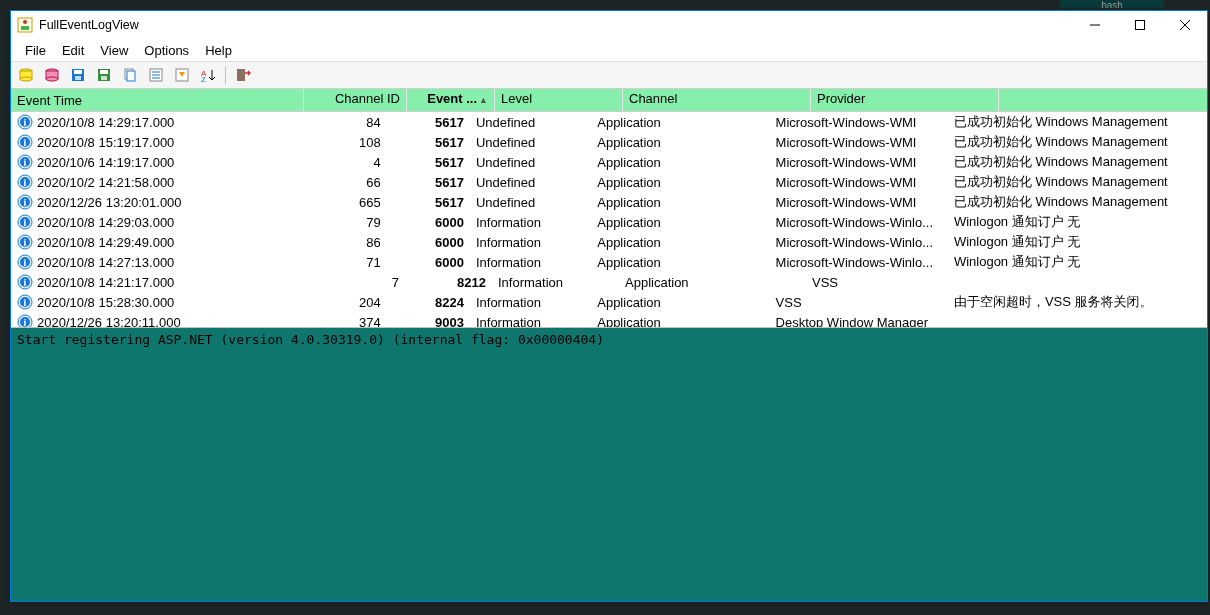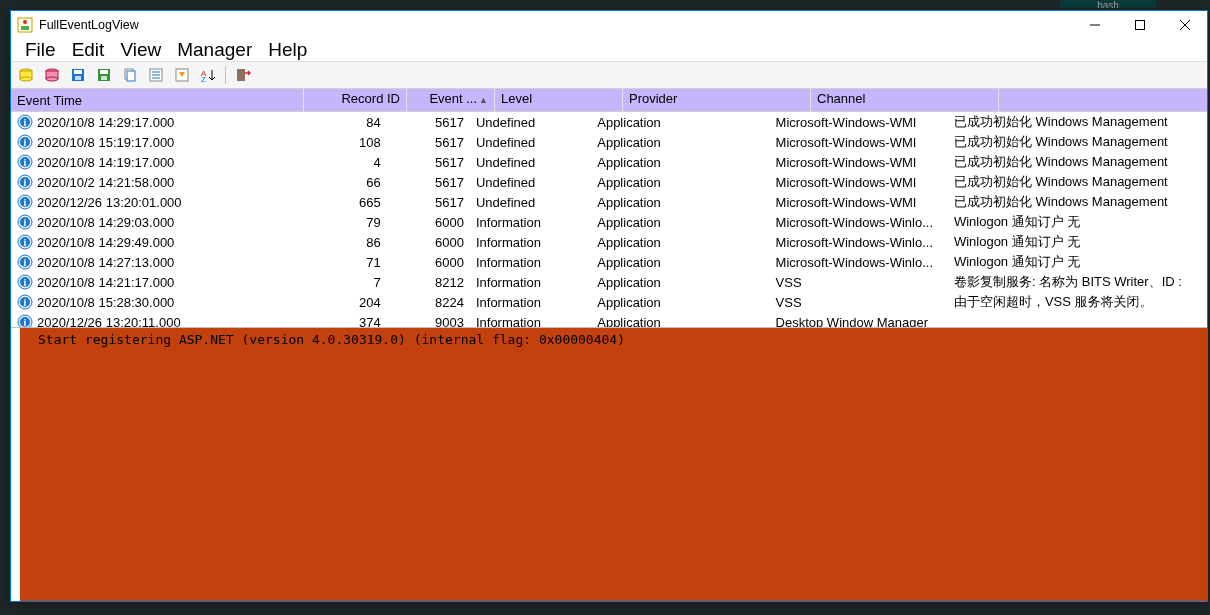--- a/index.html
+++ b/index.html
@@ -14,21 +14,21 @@
   }
   .dark-bg {
     position: absolute;
     inset: 0;
     background: #1e2628;
   }
   .bash-tag {
     position: absolute;
     top: 0;
     left: 1060px;
-    width: 96px;
+    width: 104px;
     height: 8px;
     background: #0a3a3a;
     color: #999;
     font-size: 10px;
     text-align: center;
     overflow: hidden;
   }
   .window {
     position: absolute;
     top: 10px;
@@ -69,21 +69,21 @@
     align-items: center;
     justify-content: center;
     color: #000;
   }
   .menubar {
     height: 22px;
     background: #fff;
     display: flex;
     align-items: center;
     padding-left: 6px;
-    font-size: 19px;
+    font-size: 13px;
     color: #000;
   }
   .menu-item {
     padding: 2px 8px;
   }
   .toolbar {
     height: 26px;
     background: #f5f5f5;
     border-top: 1px solid #e0e0e0;
     border-bottom: 1px solid #d0d0d0;
@@ -95,21 +95,21 @@
   .tbtn {
     width: 20px;
     height: 20px;
     display: flex;
     align-items: center;
     justify-content: center;
     border: 1px solid transparent;
   }
   .list-header {
     height: 22px;
-    background: #c4b5fd;
+    background: #86efac;
     display: flex;
     border-bottom: 1px solid #d0d0d0;
     font-size: 13px;
     color: #000;
   }
   .hcell {
     border-right: 1px solid #e5e5e5;
     padding: 2px 6px;
     overflow: hidden;
     white-space: nowrap;
@@ -130,40 +130,39 @@
     white-space: nowrap;
   }
   .cell {
     padding: 0 6px;
     overflow: hidden;
     white-space: nowrap;
     text-overflow: clip;
   }
   .c-time   { width: 280px; display:flex; align-items:center; }
   .c-record { width: 90px; text-align: right; }
-  .c-event  { width: 75px;  text-align: right; }
+  .c-event  { width: 75px;  text-align: right; font-weight: bold; }
   .c-level  { width: 115px; }
   .c-channel{ width: 175px; }
   .c-provider{ width: 175px; }
   .c-desc   { width: 260px; }
   .row-icon {
     width: 16px;
     height: 16px;
     margin-right: 4px;
     flex-shrink: 0;
   }
   .details {
     flex: 1;
-    background: #c2410c;
+    background: #0f766e;
     font-family: Consolas, monospace;
     font-size: 13px;
-    padding: 4px 18px;
+    padding: 4px 6px;
     white-space: pre;
     overflow: auto;
-    margin-left: 9px;
   }
   .sort-arrow {
     font-size: 9px;
     color: #555;
     margin-left: 2px;
   }
 
   
   .listview::-webkit-scrollbar { width: 17px; height: 17px; }
   .listview::-webkit-scrollbar-track { background: #f0f0f0; }
@@ -203,21 +202,21 @@
             <path d="M0 0 L10 10 M10 0 L0 10" stroke="#000" stroke-width="1"></path>
           </svg>
       </div>
     </div>
   </div>
 
   <div class="menubar">
     <span class="menu-item">File</span>
     <span class="menu-item">Edit</span>
     <span class="menu-item">View</span>
-    <span class="menu-item">Manager</span>
+    <span class="menu-item">Options</span>
     <span class="menu-item">Help</span>
   </div>
 
   <div class="toolbar">
     <div class="tbtn">
       <svg width="16" height="16" viewBox="0 0 16 16">
           <ellipse cx="8" cy="4" rx="6" ry="2" fill="#ffeb3b" stroke="#c0a000"></ellipse>
           <rect x="2" y="4" width="12" height="8" fill="#ffeb3b" stroke="#c0a000"></rect>
           <ellipse cx="8" cy="12" rx="6" ry="2" fill="#ffeb3b" stroke="#c0a000"></ellipse>
         </svg>
@@ -274,25 +273,25 @@
     <div class="tbtn">
       <svg width="16" height="16" viewBox="0 0 16 16">
           <rect x="2" y="2" width="8" height="12" fill="#8d6e63"></rect>
           <path d="M10 6 H15 M13 4 L15 6 L13 8" stroke="#d32f2f" fill="none" stroke-width="1.5"></path>
         </svg>
     </div>
   </div>
 
   <div class="list-header">
     <div class="hcell c-time">Event Time</div>
-    <div class="hcell c-record">Record ID</div>
+    <div class="hcell c-record">Channel ID</div>
     <div class="hcell c-event"><span>Event ...</span><span class="sort-arrow">▲</span></div>
     <div class="hcell c-level">Level</div>
+    <div class="hcell c-channel">Channel</div>
     <div class="hcell c-provider">Provider</div>
-    <div class="hcell c-channel">Channel</div>
   </div>
 
   <div class="listview" id="listview">
       <div class="row">
         <div class="cell c-time">
           <span class="row-icon"><svg width="16" height="16" viewBox="0 0 16 16">
               <circle cx="8" cy="8" r="7" fill="#e3f2fd" stroke="#1976d2"></circle>
               <circle cx="8" cy="8" r="5" fill="#1976d2"></circle>
               <text x="8" y="12" text-anchor="middle" font-size="10" font-weight="bold" fill="#fff" font-family="Georgia">i</text>
             </svg></span>
@@ -321,21 +320,21 @@
         <div class="cell c-provider">Microsoft-Windows-WMI</div>
         <div class="cell c-desc">已成功初始化 Windows Management</div>
       </div>
       <div class="row">
         <div class="cell c-time">
           <span class="row-icon"><svg width="16" height="16" viewBox="0 0 16 16">
               <circle cx="8" cy="8" r="7" fill="#e3f2fd" stroke="#1976d2"></circle>
               <circle cx="8" cy="8" r="5" fill="#1976d2"></circle>
               <text x="8" y="12" text-anchor="middle" font-size="10" font-weight="bold" fill="#fff" font-family="Georgia">i</text>
             </svg></span>
-          <span>2020/10/8 14:19:17.000</span>
+          <span>2020/10/6 14:19:17.000</span>
         </div>
         <div class="cell c-record">4</div>
         <div class="cell c-event">5617</div>
         <div class="cell c-level">Undefined</div>
         <div class="cell c-channel">Application</div>
         <div class="cell c-provider">Microsoft-Windows-WMI</div>
         <div class="cell c-desc">已成功初始化 Windows Management</div>
       </div>
       <div class="row">
         <div class="cell c-time">
@@ -424,21 +423,20 @@
               <circle cx="8" cy="8" r="5" fill="#1976d2"></circle>
               <text x="8" y="12" text-anchor="middle" font-size="10" font-weight="bold" fill="#fff" font-family="Georgia">i</text>
             </svg></span>
           <span>2020/10/8 14:21:17.000</span>
         </div>
         <div class="cell c-record">7</div>
         <div class="cell c-event">8212</div>
         <div class="cell c-level">Information</div>
         <div class="cell c-channel">Application</div>
         <div class="cell c-provider">VSS</div>
-        <div class="cell c-desc">卷影复制服务: 名称为 BITS Writer、ID :</div>
       </div>
       <div class="row">
         <div class="cell c-time">
           <span class="row-icon"><svg width="16" height="16" viewBox="0 0 16 16">
               <circle cx="8" cy="8" r="7" fill="#e3f2fd" stroke="#1976d2"></circle>
               <circle cx="8" cy="8" r="5" fill="#1976d2"></circle>
               <text x="8" y="12" text-anchor="middle" font-size="10" font-weight="bold" fill="#fff" font-family="Georgia">i</text>
             </svg></span>
           <span>2020/10/8 15:28:30.000</span>
         </div>

